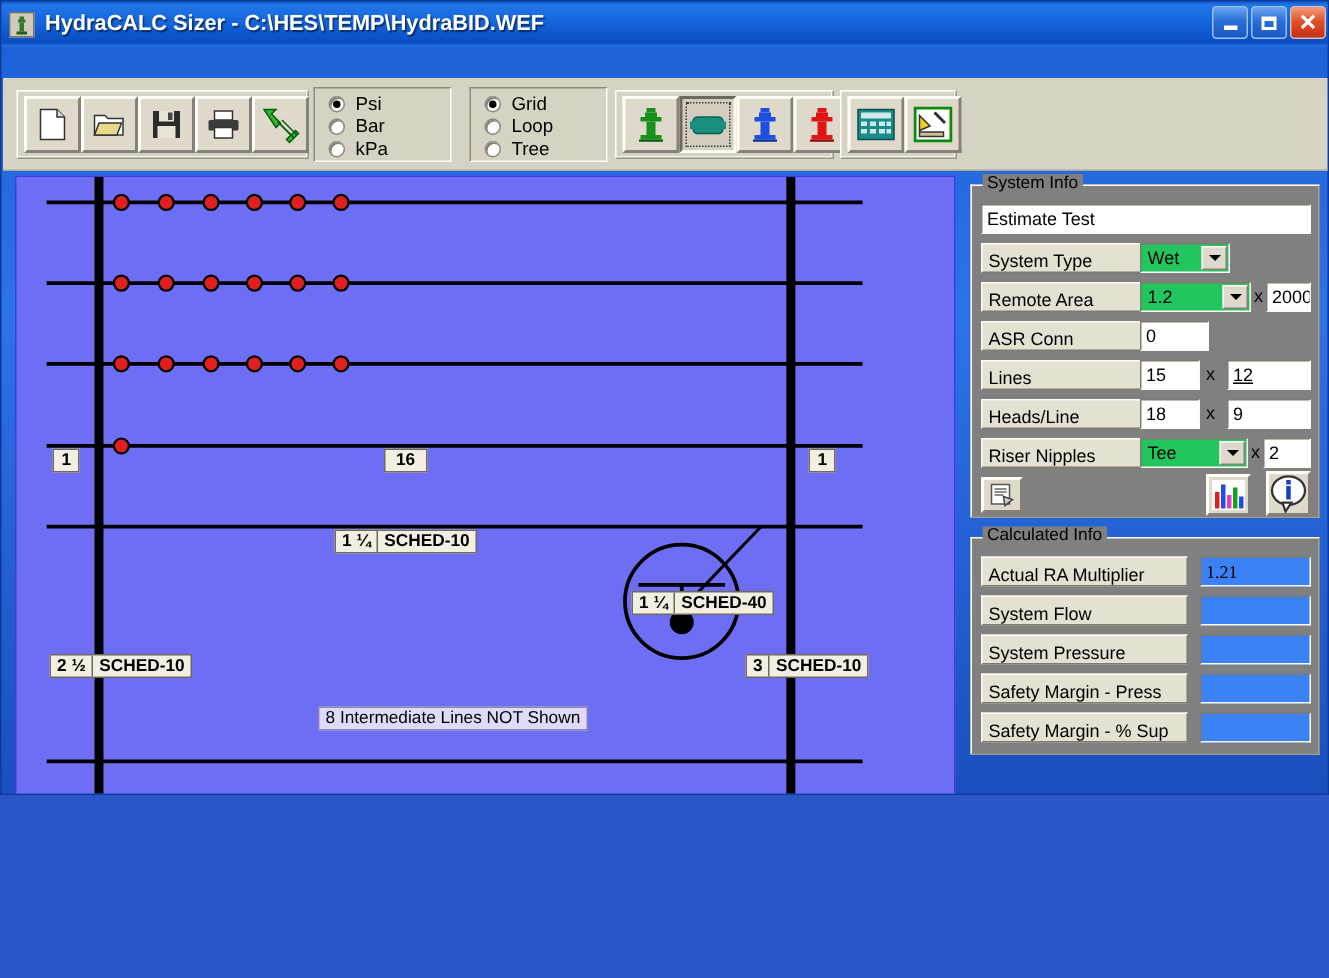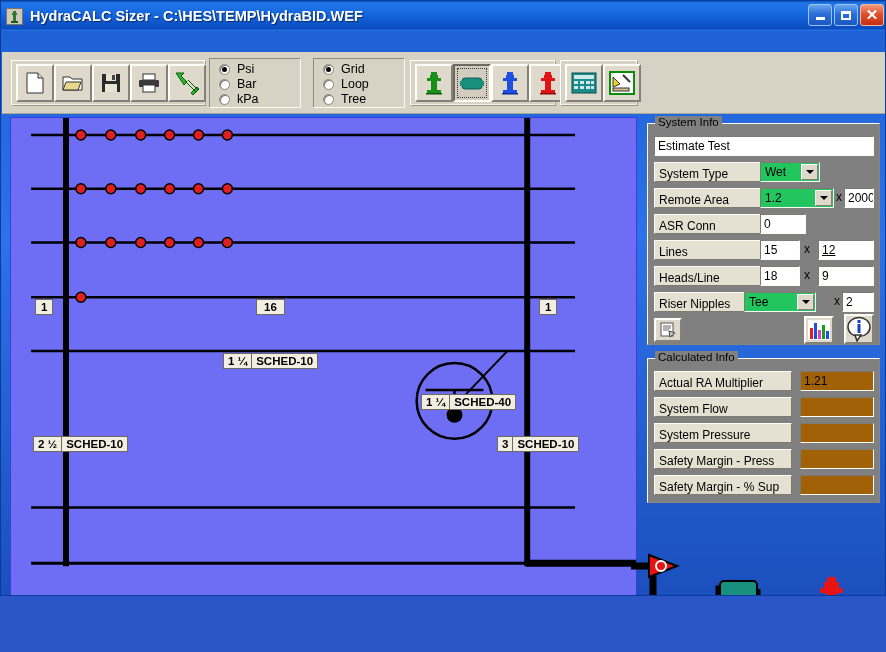--- a/index.html
+++ b/index.html
@@ -8,21 +8,21 @@
     margin: 0; padding: 0;
     width: 886px; height: 652px;
     overflow: hidden;
     font-family: "Liberation Sans", sans-serif;
     background: #2b56c8;
   }
 
   
   #window {
     position: relative;
-    width: 886px; height: 596px;
+    width: 886px; height: 530px;
     background: linear-gradient(180deg,#1c5fd4 0%,#2c72e8 40%,#1b4fbd 100%);
     border: 1px solid #0a3a9c;
     overflow: hidden;
   }
 
   
   #titlebar {
     position: absolute; top: 0; left: 0;
     width: 886px; height: 30px;
     background: linear-gradient(180deg,#0c57c8 0%,#2176e8 8%,#1565dd 45%,#0b4cc0 92%,#2a7ae8 100%);
@@ -195,21 +195,21 @@
   .txtbox {
     position: absolute;
     background: #fff;
     border: 1px solid #7e7a70;
     border-right-color: #fdfbf3; border-bottom-color: #fdfbf3;
     font-size: 12px; color: #000;
     padding: 2px 0 0 3px;
     height: 20px;
     overflow: hidden; white-space: nowrap;
   }
-  .txtbox.calc { background: #a16207; }
+  .txtbox.calc { background: #3b82f6; font-family: Liberation Serif, serif; }
   .combo {
     position: absolute;
     background: #22c55e;
     border: 1px solid #7e7a70;
     border-right-color: #fdfbf3; border-bottom-color: #fdfbf3;
     height: 20px;
   }
   .combo .cv {
     position: absolute; left: 4px; top: 2px;
     font-size: 12px; color: #000;
@@ -483,20 +483,21 @@
     <div class="pipe-label split" style="left:22px; top:318px;">
       <span>2 ½</span>
       <span>SCHED-10</span>
     </div>
 
     <div class="pipe-label split" style="left:486px; top:318px;">
       <span>3</span>
       <span>SCHED-10</span>
     </div>
 
+    <div class="note-label" style="left:201px; top:353px;">8 Intermediate Lines NOT Shown</div>
 
   </div>
 
   <svg style="position:absolute; left:630px; top:540px; width:256px; height:100px;">
     <g stroke="#000" fill="none" stroke-width="7">
       <path d="M0 25 L20 25"></path>
       <path d="M22 30 L22 75 L88 75"></path>
       <path d="M88 75 L88 48 L126 48"></path>
       <path d="M126 48 L126 75 L205 75"></path>
     </g>
@@ -539,21 +540,21 @@
     <div class="txtbox" style="left:112px; top:116px; width:40px;">15</div>
     <div class="x-mark" style="left:156px; top:118px;">x</div>
     <div class="txtbox" style="left:170px; top:116px; width:56px;text-decoration:underline;">12</div>
 
     <div class="fld-label" style="left:6px; top:142px; width:110px;">Heads/Line</div>
     <div class="txtbox" style="left:112px; top:142px; width:40px;">18</div>
     <div class="x-mark" style="left:156px; top:144px;">x</div>
     <div class="txtbox" style="left:170px; top:142px; width:56px;">9</div>
 
     <div class="fld-label" style="left:6px; top:168px; width:110px;">Riser Nipples</div>
-    <div class="combo" style="left:96px; top:168px; width:72px;">
+    <div class="combo" style="left:112px; top:168px; width:72px;">
       <div class="cv">Tee</div>
       <div class="arrow"></div>
     </div>
     <div class="x-mark" style="left:186px; top:170px;">x</div>
     <div class="txtbox" style="left:194px; top:168px; width:32px;">2</div>
 
     <div class="sq-btn" style="left:6px; top:194px; width:28px; height:24px;">
       <svg width="17" height="16" viewBox="0 0 17 16">
         <rect x="1" y="1" width="12" height="13" fill="#fff" stroke="#555"></rect>
         <path d="M3 4h8M3 6h8M3 8h6" stroke="#666" stroke-width="1"></path>

